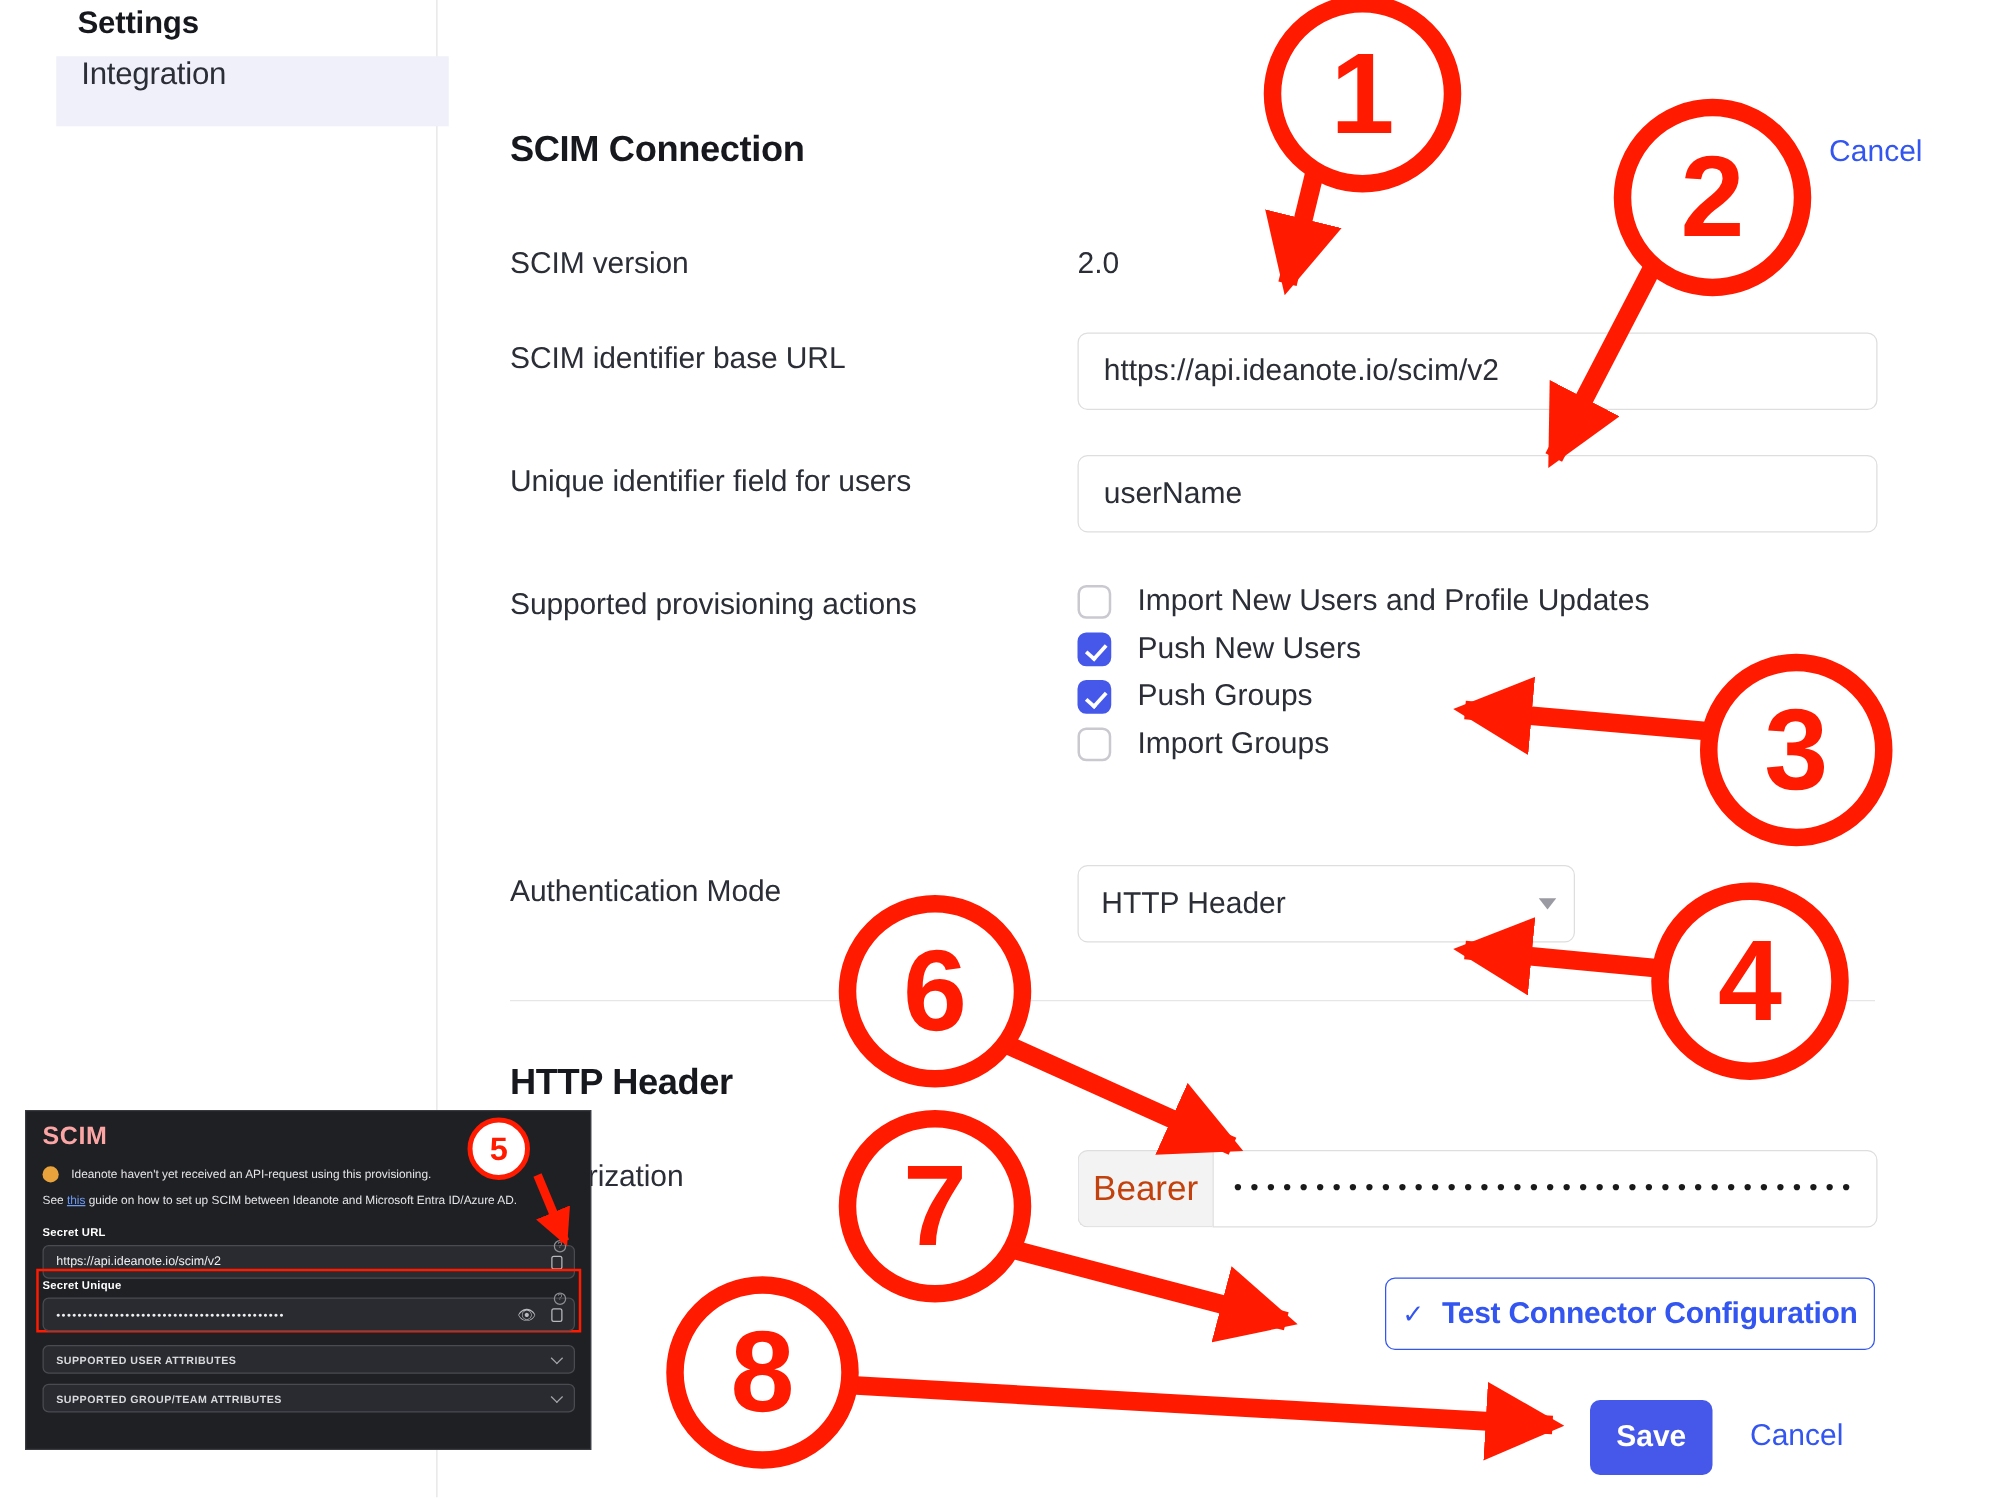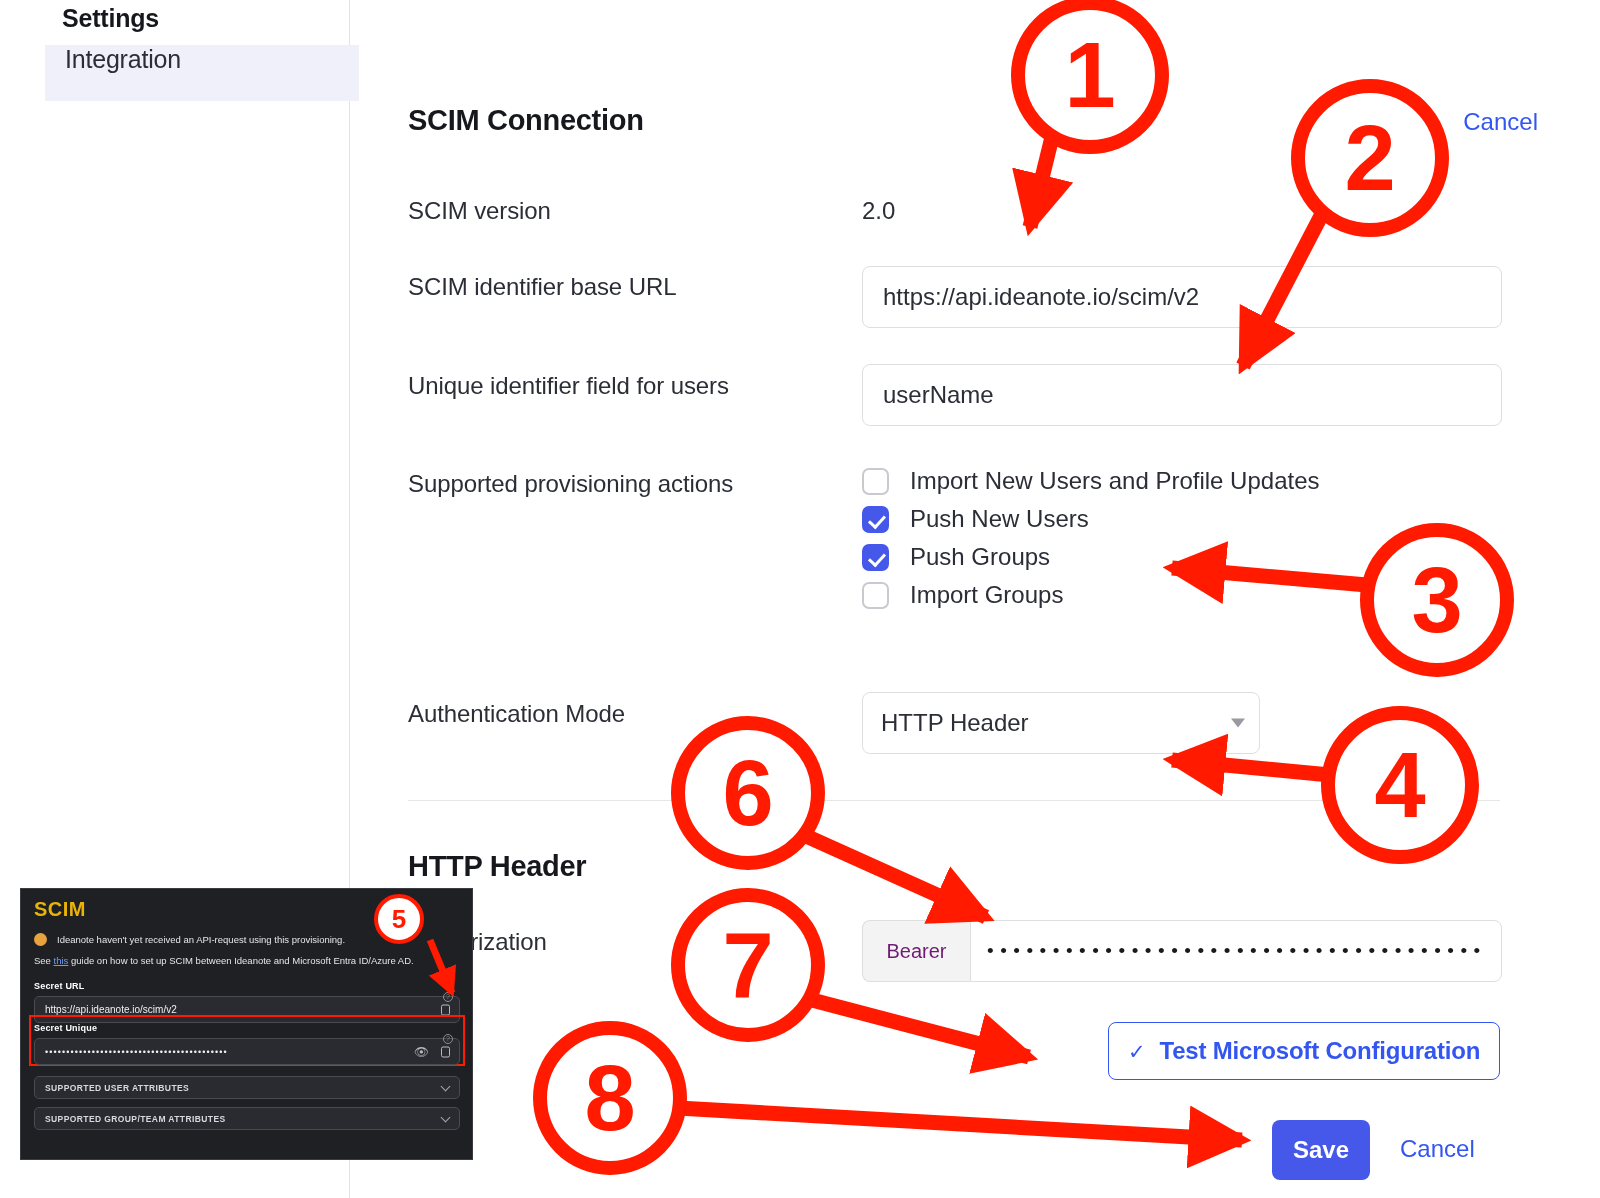--- a/index.html
+++ b/index.html
@@ -90,21 +90,21 @@
     position: absolute; left: 58px; top: 800px; width: 1092px; height: 1px;
     background: #e6e6e9;
   }
 
   
   .auth-row { position: absolute; left: 512px; top: 920px; width: 640px; height: 62px; }
   .auth-prefix {
     position: absolute; left: 0; top: 0; width: 108px; height: 62px;
     background: #f3f3f4; border: 1px solid #dededf; border-right: none;
     border-radius: 8px 0 0 8px; display: flex; align-items: center;
-    justify-content: center; font-size: 20px; color: #701a75;
+    justify-content: center; font-size: 28px; color: #c2410c;
   }
   .auth-secret {
     position: absolute; left: 108px; top: 0; width: 532px; height: 62px;
     background: #fff; border: 1px solid #dededf; border-radius: 0 8px 8px 0;
     display: flex; align-items: center; padding: 0 16px;
     font-size: 19px; letter-spacing: 6.5px; color: #1a1a1a; overflow: hidden;
   }
 
   .test-btn {
     position: absolute; left: 758px; top: 1022px; width: 392px; height: 58px;
@@ -126,21 +126,21 @@
     font-size: 24px; color: #3355f0; cursor: pointer;
   }
 
   
   .scim-panel {
     position: absolute; left: 20px; top: 888px; width: 453px; height: 272px;
     background: #1f2024; border: 1px solid #3a3b40; overflow: hidden;
   }
   .scim-logo {
     position: absolute; left: 13px; top: 9px;
-    font-size: 20px; font-weight: 700; color: #eab308; letter-spacing: 0.5px;
+    font-size: 20px; font-weight: 700; color: #fca5a5; letter-spacing: 0.5px;
   }
   .scim-status { position: absolute; left: 13px; top: 44px; display: flex; align-items: center; }
   .scim-dot { width: 13px; height: 13px; border-radius: 50%; background: #e8a33d; flex: 0 0 13px; }
   .scim-status-text { margin-left: 10px; font-size: 9.5px; color: #e6e6e8; }
   .scim-guide {
     position: absolute; left: 13px; top: 66px; font-size: 9.5px; color: #e6e6e8;
   }
   .scim-guide a { color: #6e9bf5; text-decoration: underline; }
   .scim-flabel {
     position: absolute; left: 13px; font-size: 9px; font-weight: 700;
@@ -243,21 +243,21 @@
 
     <div class="field-label" style="top:928px">Authorization</div>
 
     <div class="auth-row">
       <div class="auth-prefix">Bearer</div>
       <div class="auth-secret">••••••••••••••••••••••••••••••••••••••</div>
     </div>
 
     <div class="test-btn">
       <span class="tick">✓</span>
-      <span class="txt">Test Microsoft Configuration</span>
+      <span class="txt">Test Connector Configuration</span>
     </div>
 
     <div class="save-btn">Save</div>
     <div class="bottom-cancel">Cancel</div>
   </div>
 
   <div class="scim-panel">
     <div class="scim-logo">SCIM</div>
 
     <div class="scim-status">

